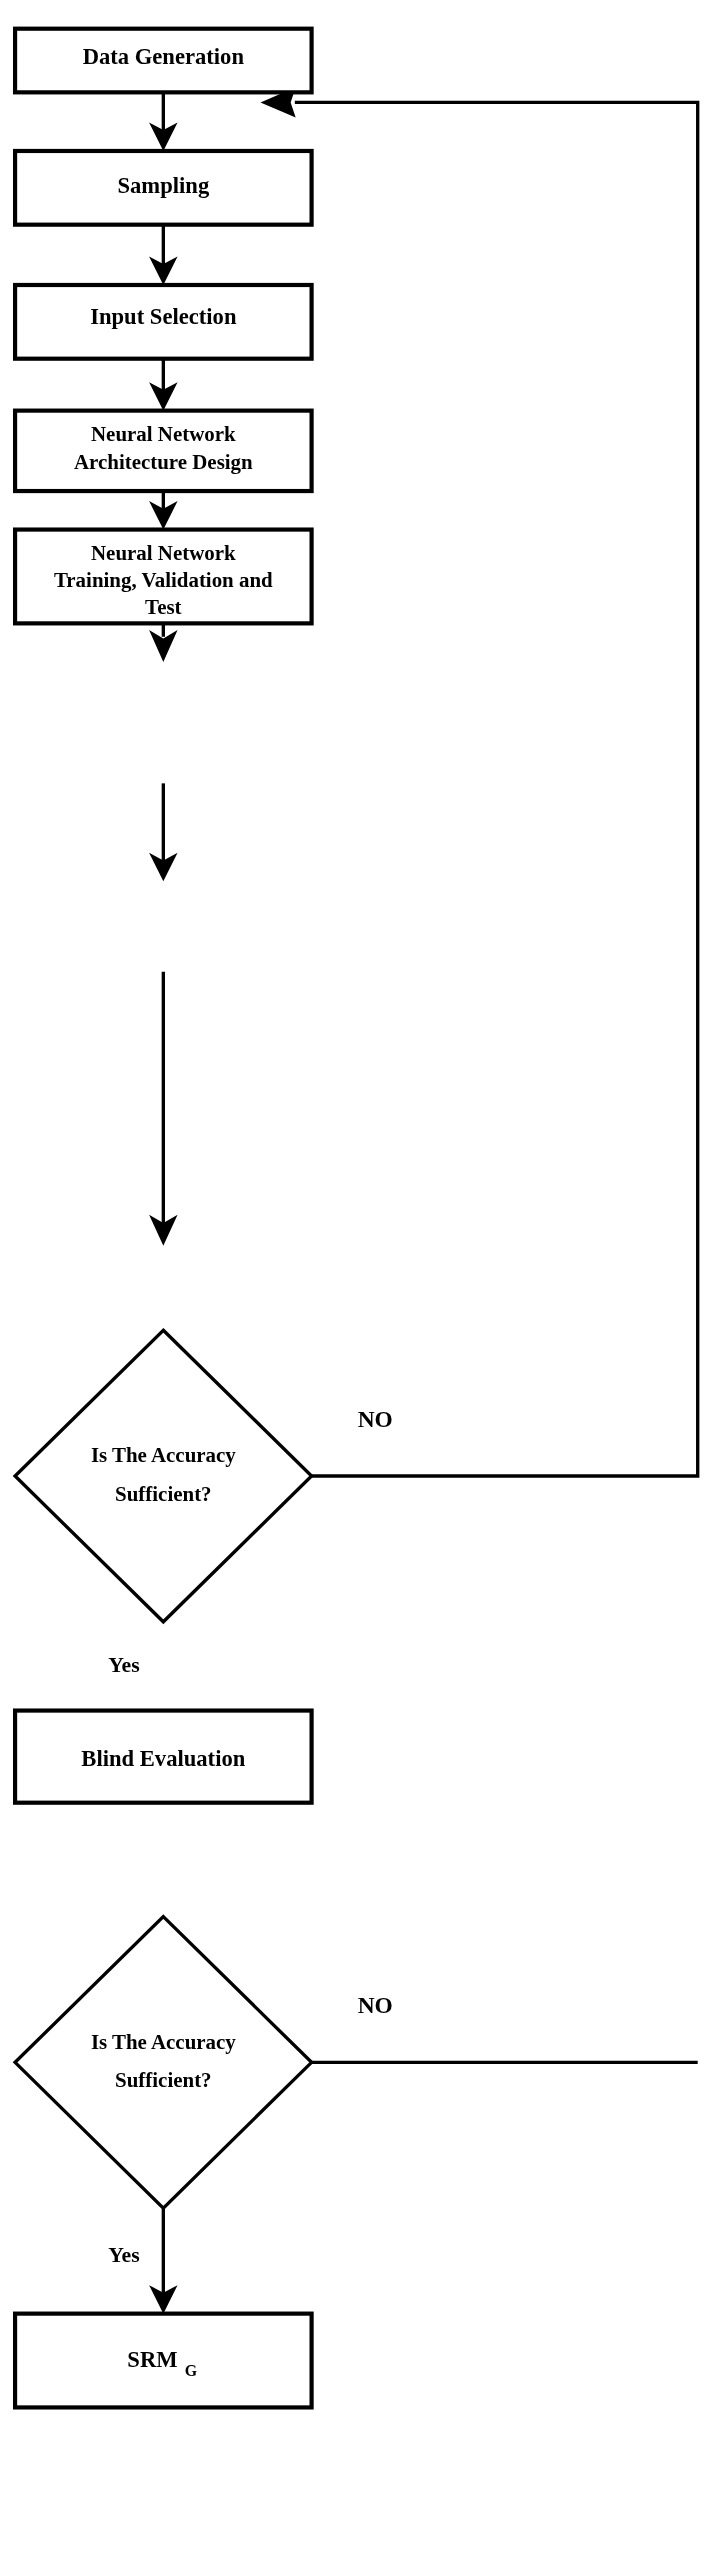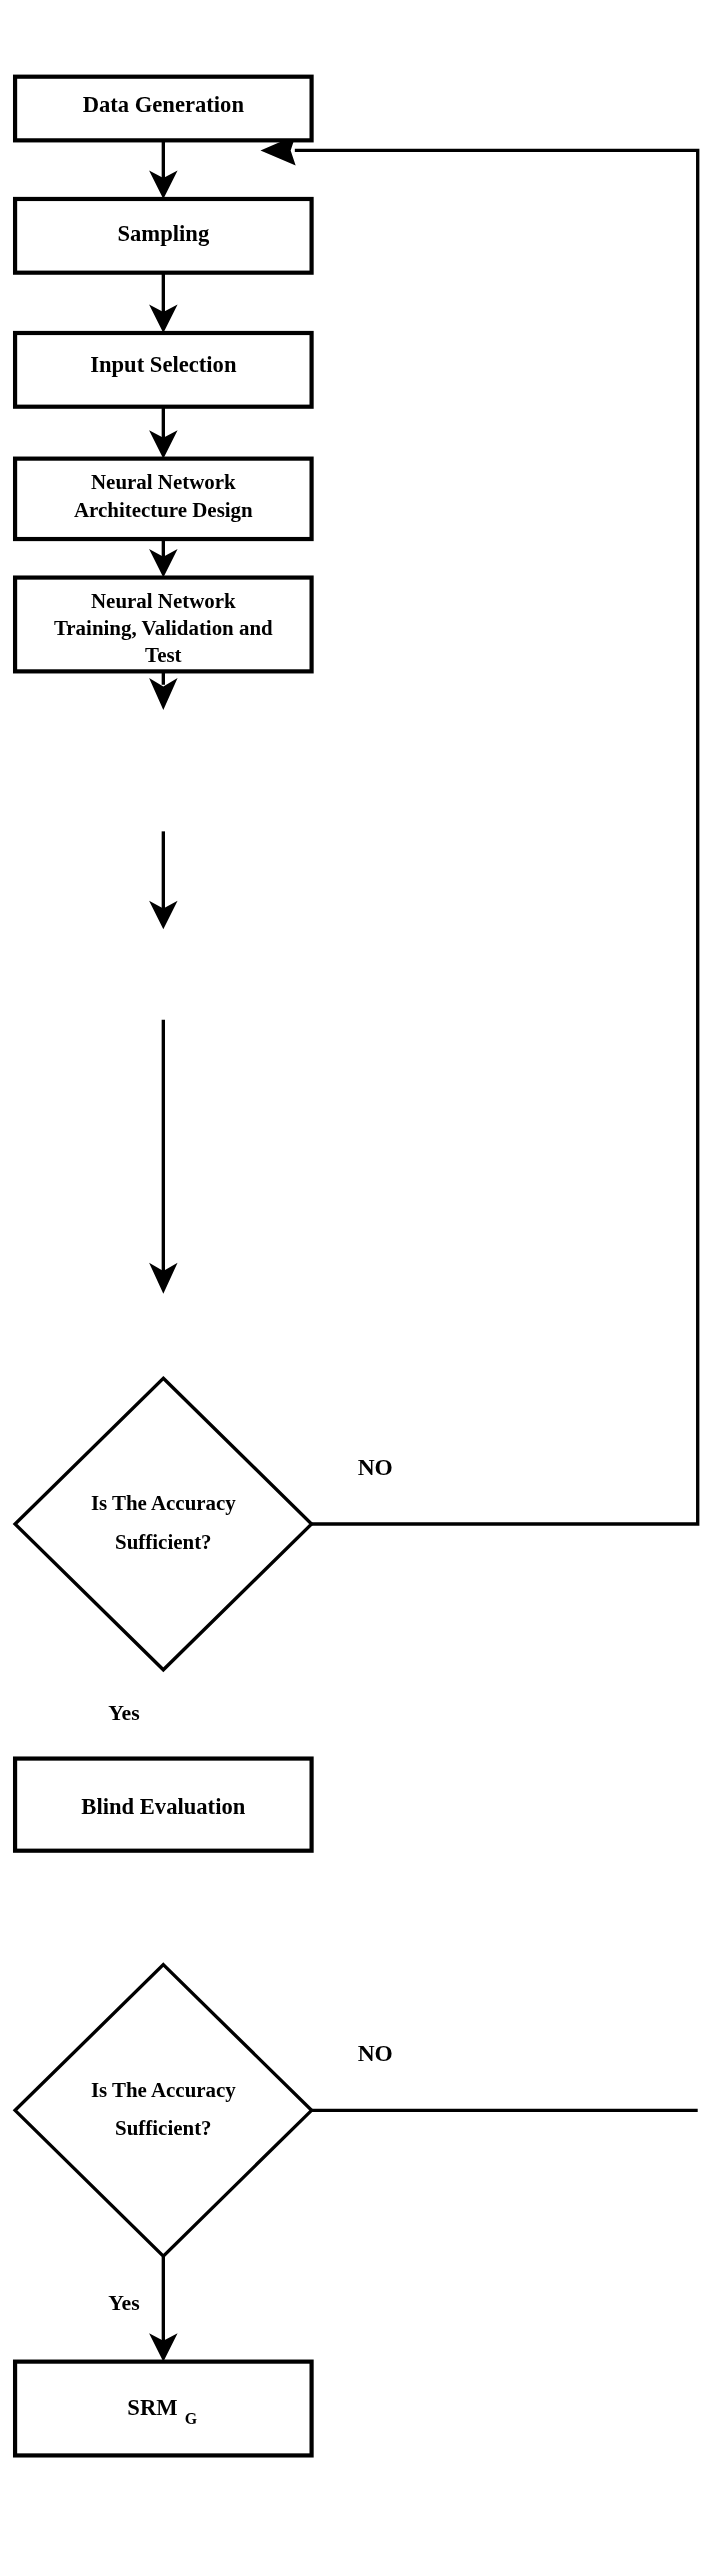--- a/index.html
+++ b/index.html
@@ -1,17 +1,17 @@
 <!DOCTYPE html>
 <html style="font-size:13.4px"><head>
 <meta charset="utf-8">
 <style>
   html,body{margin:0;padding:0;background:#ffffff;}
   body{width:722px;height:2576px;font-family:"Liberation Serif",serif;}
-  #stage{position:relative;width:722px;height:2518px;background:#fff;overflow:hidden;margin-top:48px;}
+  #stage{position:relative;width:722px;height:2518px;background:#fff;overflow:hidden;}
   svg#flow{position:absolute;left:0;top:0;width:722px;height:2576px;}
   .node-label{
     font-family:"Liberation Serif",serif;
     font-weight:bold;
     fill:#000;
     text-anchor:middle;
     dominant-baseline:middle;
   }
   .edge-label{
     font-family:"Liberation Serif",serif;

